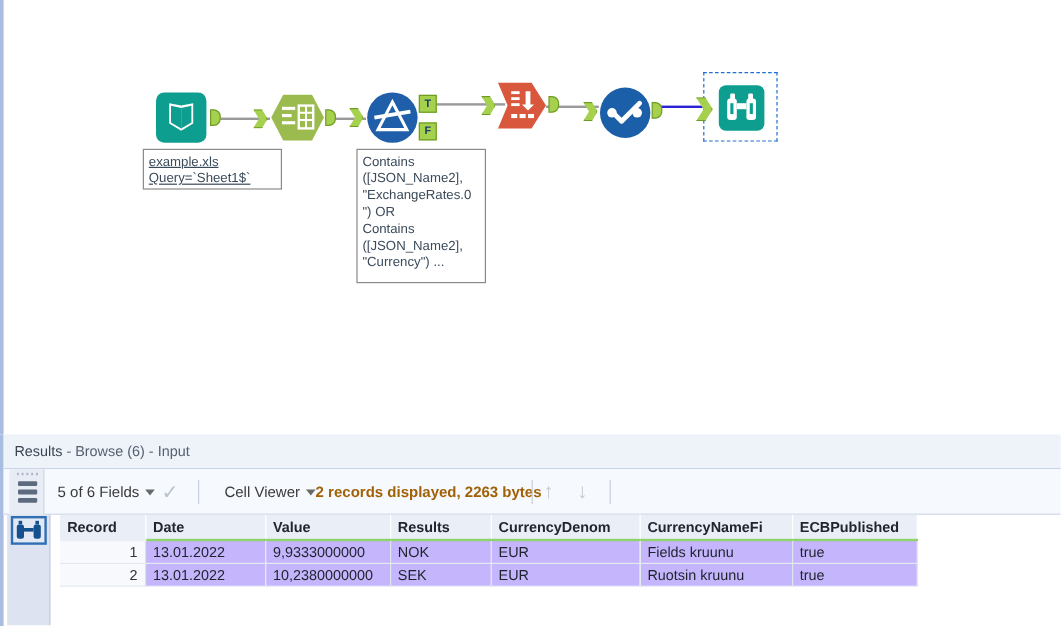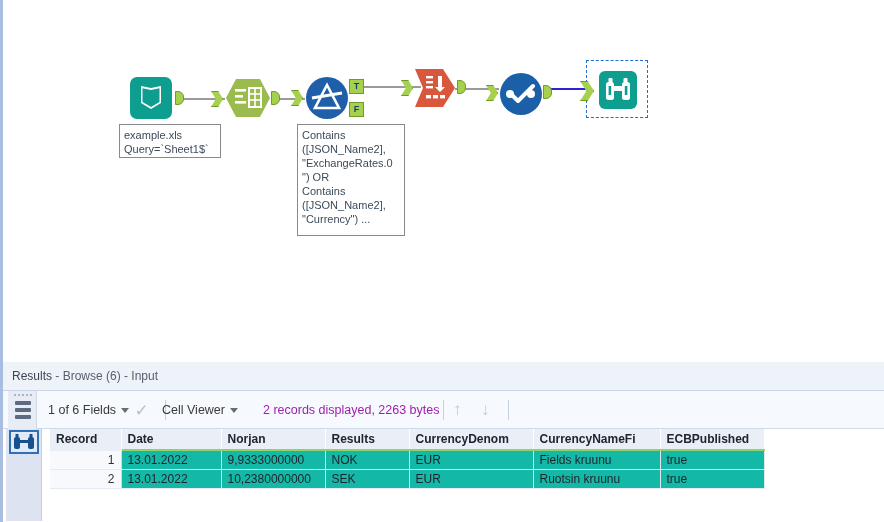--- a/index.html
+++ b/index.html
@@ -122,21 +122,21 @@
   }
   th{
     background:#e9eef7;color:#20262e;font-weight:bold;text-align:left;
     padding:3px 6px;height:19px;box-sizing:border-box;
     border-right:1px solid #ffffff;
     border-bottom:2px solid #8ed46a;
     white-space:nowrap;
   }
   th.norule{border-bottom:2px solid #e9eef7;text-align:left;}
   td{
-    background:#14b8a6;color:#1e242c;padding:2px 6px;height:19px;
+    background:#c4b5fd;color:#1e242c;padding:2px 6px;height:19px;
     box-sizing:border-box;
     border-right:1px solid #dfe5ef;border-bottom:1px solid #e4e9f2;
     white-space:nowrap;overflow:hidden;
   }
   td.num{text-align:right;background:#f7f9fc;color:#333;border-right:1px solid #cfd8e6;}
 </style>
 </head>
 <body>
 
 <div id="app">
@@ -220,21 +220,21 @@
         <rect x="24" y="12" width="8" height="18" rx="2.5" fill="#ffffff"></rect>
         <rect x="16" y="16" width="8" height="5" fill="#ffffff"></rect>
         <rect x="10.5" y="8" width="4" height="5" rx="1" fill="#ffffff"></rect>
         <rect x="25.5" y="8" width="4" height="5" rx="1" fill="#ffffff"></rect>
         <rect x="10.6" y="16" width="2.6" height="9" fill="#0e9e8f"></rect>
         <rect x="26.8" y="16" width="2.6" height="9" fill="#0e9e8f"></rect>
       </svg>
       <div class="anchor inbig" style="left:-18px;top:11px;"></div>
     </div>
 
-    <div class="annot" style="left:116px;top:124px;width:102px;height:34px;">
+    <div class="annot" style="left:116px;top:124px;width:116px;height:34px;text-decoration:underline;">
       <div>example.xls</div>
       <div>Query=`Sheet1$`</div>
     </div>
 
     <div class="annot" style="left:294px;top:124px;width:108px;height:112px;">
       <div>Contains</div>
       <div>([JSON_Name2],</div>
       <div>"ExchangeRates.0</div>
       <div>") OR</div>
       <div>Contains</div>
@@ -244,28 +244,28 @@
   </div>
 
   <div id="results">
 
     <div id="results-title">
       <span class="strong">Results</span><span> - Browse (6) - Input</span>
     </div>
 
     <div id="toolbar">
       <div class="tb-item" style="left:45px;">
-        <span>1 of 6 Fields</span><span class="caret"></span>
+        <span>5 of 6 Fields</span><span class="caret"></span>
         <span class="check">✓</span>
       </div>
       <div class="tb-sep" style="left:162px;"></div>
-      <div class="tb-item" style="left:159px;">
+      <div class="tb-item" style="left:184px;">
         <span>Cell Viewer</span><span class="caret"></span>
       </div>
-      <div class="tb-item" style="left:260px;color:#a21caf;">2 records displayed, 2263 bytes</div>
+      <div class="tb-item" style="left:260px;color:#a16207;font-weight:bold;">2 records displayed, 2263 bytes</div>
       <div class="tb-sep" style="left:440px;"></div>
       <div class="tb-item" style="left:450px;">
         <span class="arrowbtn">↑</span>
       </div>
       <div class="tb-item" style="left:478px;">
         <span class="arrowbtn">↓</span>
       </div>
       <div class="tb-sep" style="left:505px;"></div>
     </div>
 
@@ -296,21 +296,21 @@
             <col style="width:104px">
           <col style="width:84px">
             <col style="width:124px">
             <col style="width:127px">
             <col style="width:104px">
         </colgroup>
         <thead>
           <tr>
             <th class="norule">Record</th>
             <th>Date</th>
-            <th>Norjan</th>
+            <th>Value</th>
             <th>Results</th>
             <th>CurrencyDenom</th>
             <th>CurrencyNameFi</th>
             <th>ECBPublished</th>
           </tr>
         </thead>
         <tbody>
           <tr>
             <td class="num">1</td>
             <td>13.01.2022</td>

